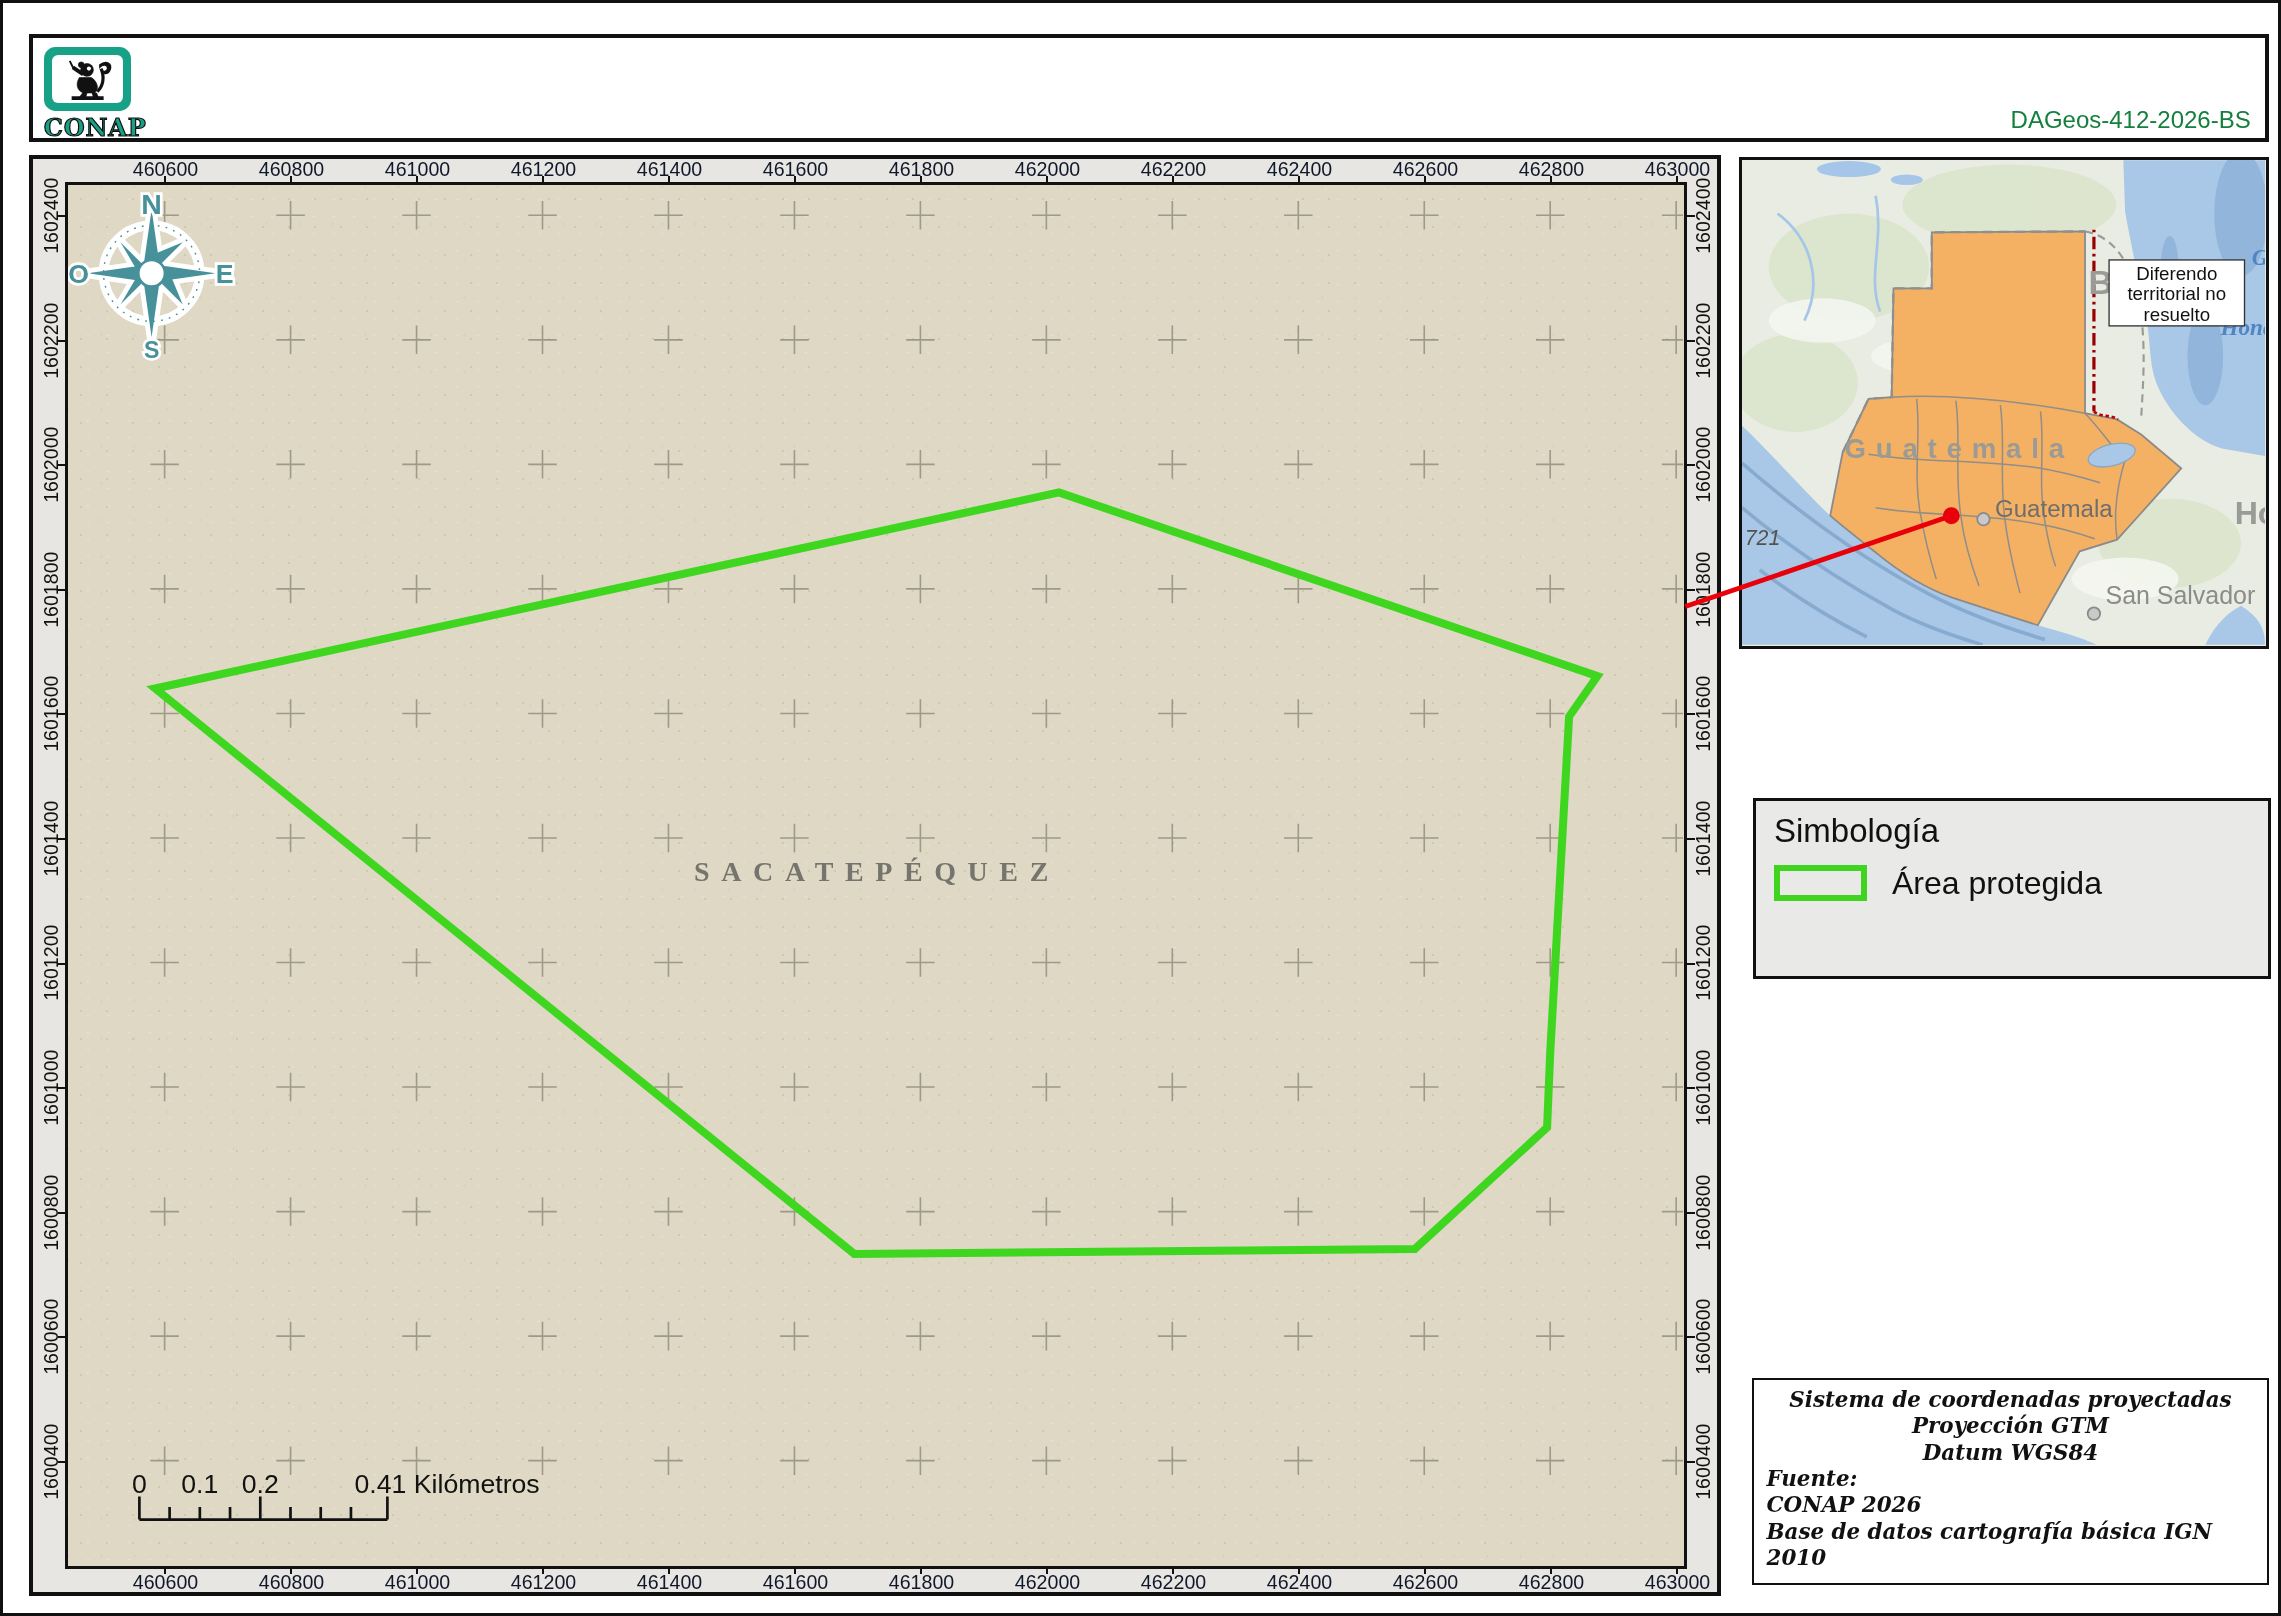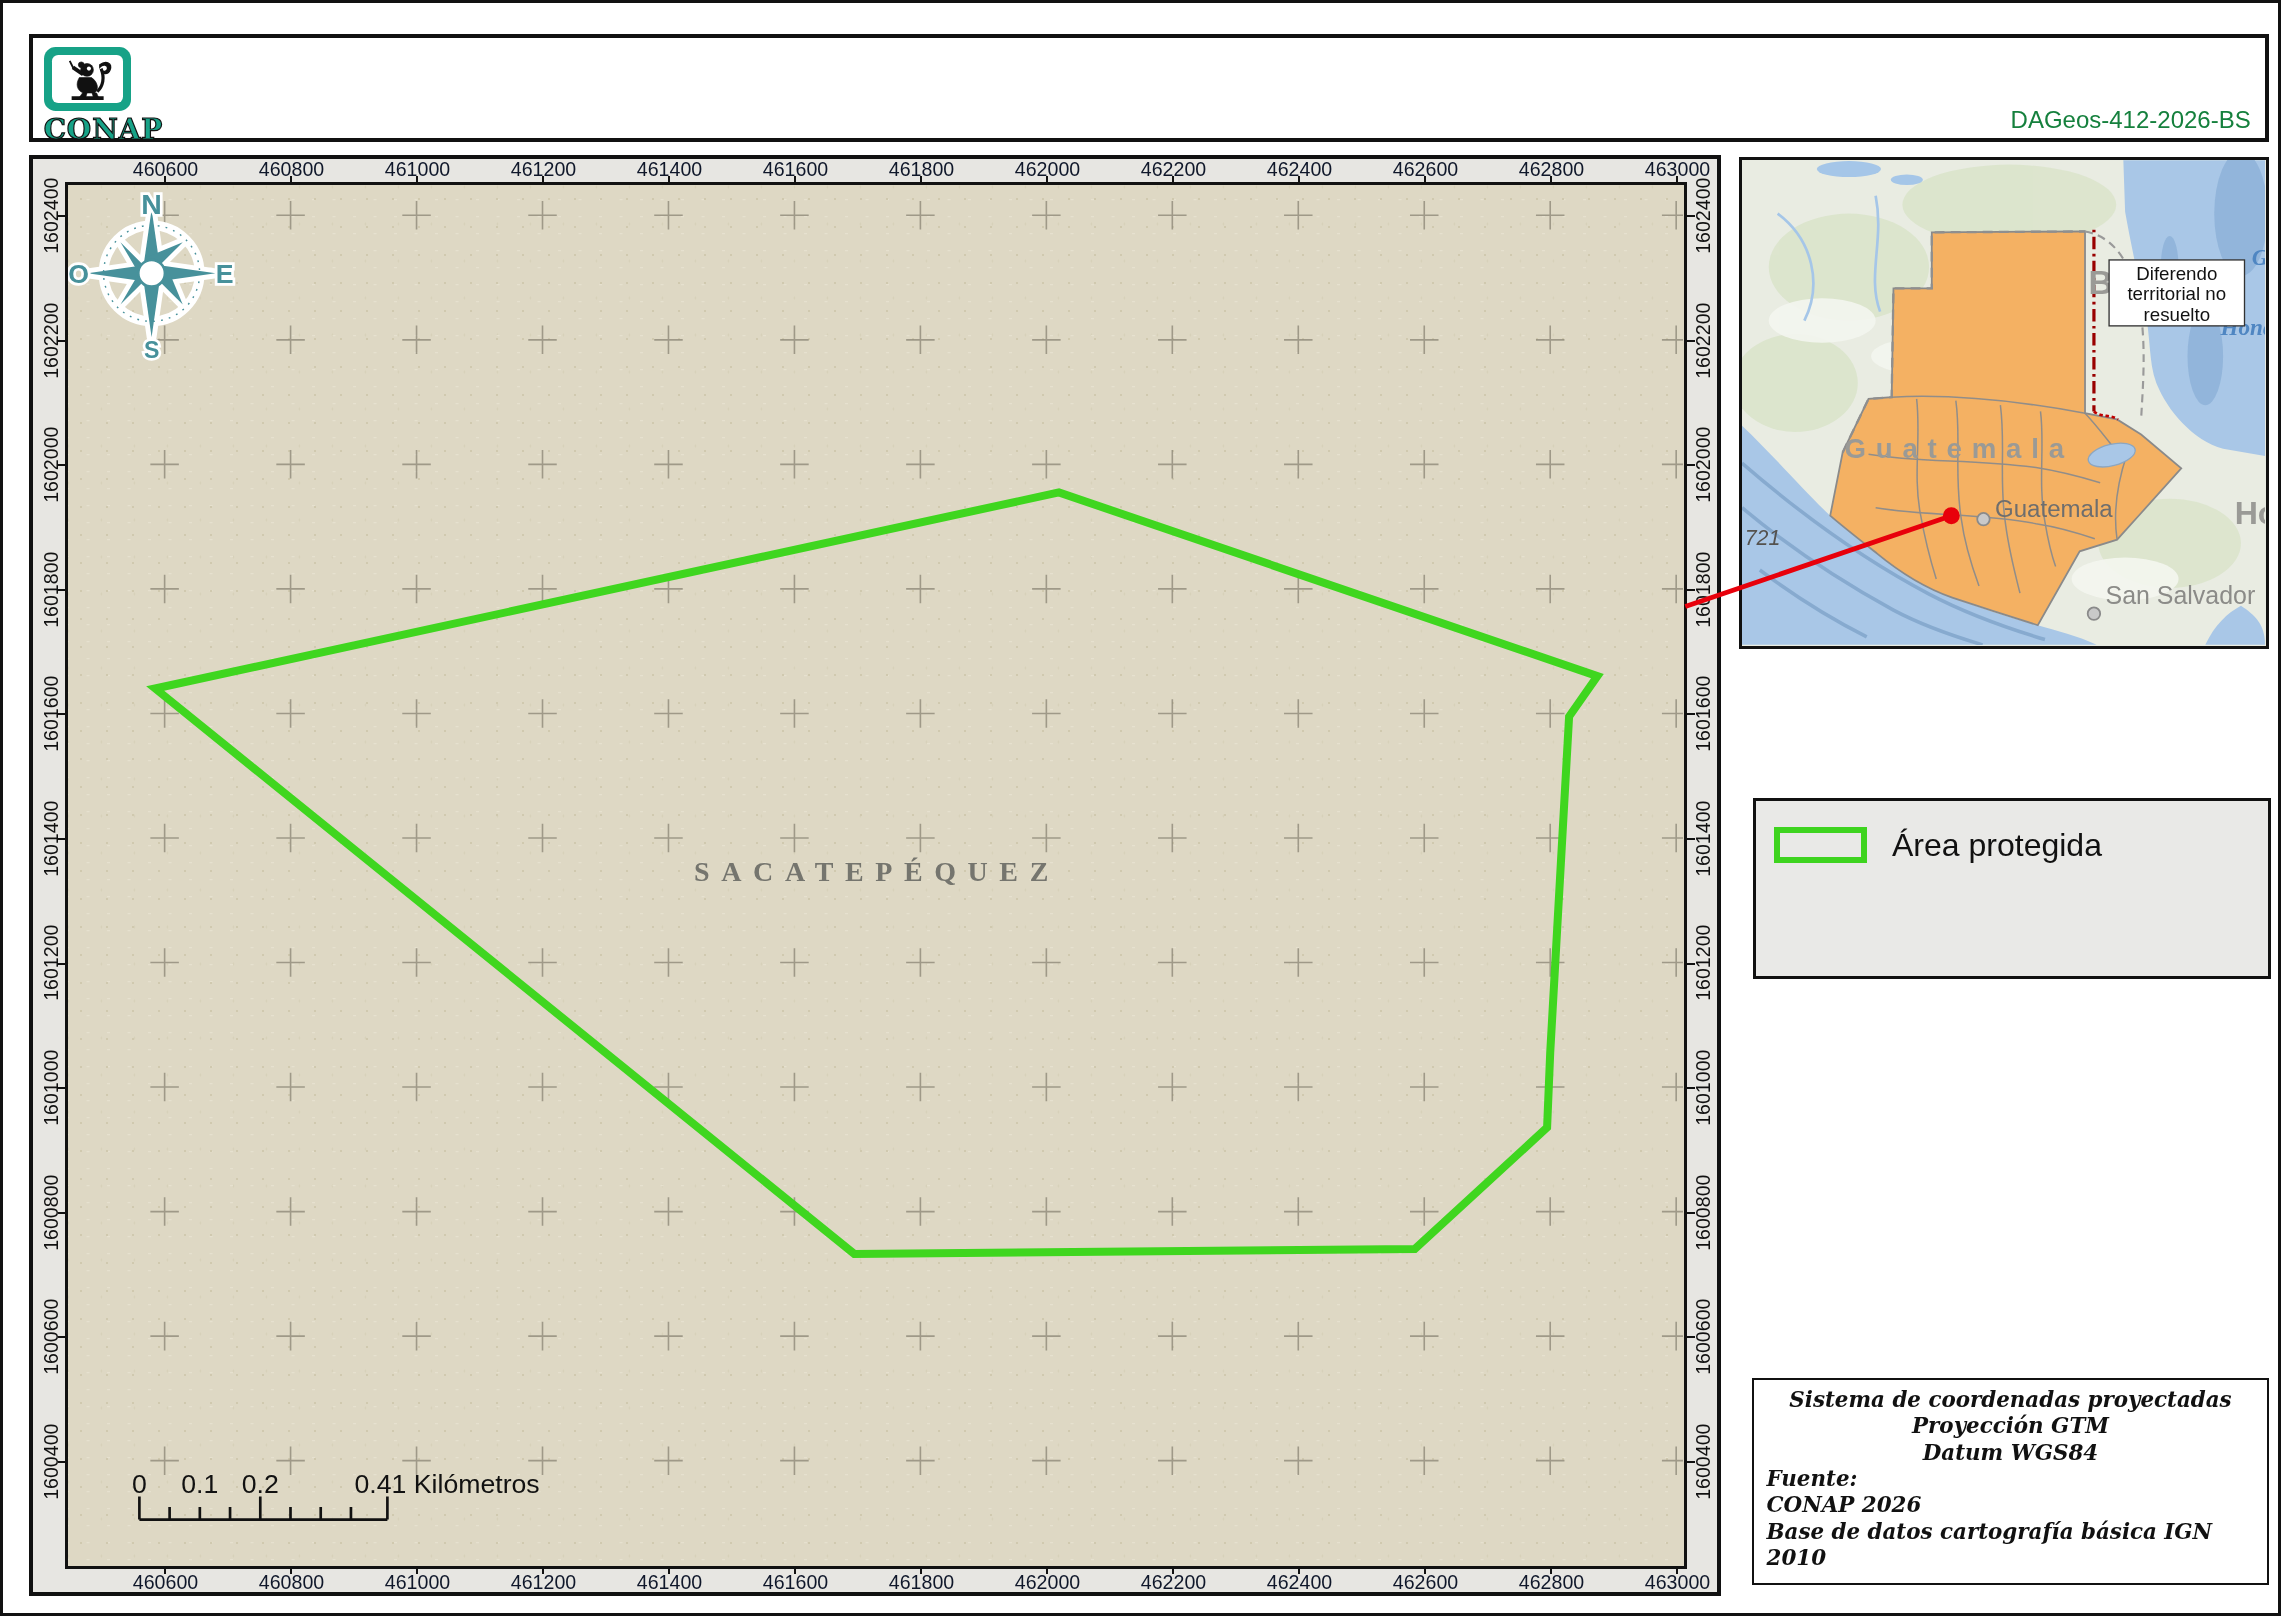--- a/index.html
+++ b/index.html
@@ -13,21 +13,21 @@
     position:absolute; left:26px; top:31px; width:2240px; height:108px;
     border:4.5px solid #111; box-sizing:border-box; background:#fff;
   }
   .logo{position:absolute; left:10.7px; top:9px; width:89px;}
   .logo-badge{width:87px; height:64px; background:#17a287; border-radius:11.6px;
     display:flex; align-items:center; justify-content:center;}
   .logo-inner{width:71px; height:48px; background:#fff; border-radius:6.2px; overflow:hidden;
     display:flex; align-items:center; justify-content:center;}
   .logo-word{
     text-align:center; font-family:"DejaVu Serif", serif; font-weight:bold;
-    font-size:28px; letter-spacing:0.9px; color:#17a287; margin-top:1.8px;
+    font-size:24px; letter-spacing:0.9px; color:#17a287; margin-top:1.8px;
     -webkit-text-stroke:1.2px #111;
   }
   .map-title{
     position:absolute; left:0; top:10.7px; width:100%; text-align:center;
     font-size:48px; font-weight:bold; color:#3aaa35; letter-spacing:0.9px;
   }
   .doc-code{
     position:absolute; right:14.3px; bottom:3.6px; font-size:24px; color:#15803d;
   }
   
@@ -356,20 +356,21 @@
       </g>
     </svg>
   </div>
 
   <svg class="red-overlay" viewBox="0 0 330 145">
     <line x1="307" y1="20" x2="8" y2="122" stroke="#e8000b" stroke-width="5.5"></line>
     <circle cx="307" cy="20" r="9.5" fill="#e8000b"></circle>
   </svg>
 
   <div class="legend">
+    <div class="legend-title">Simbología</div>
     <div class="legend-row">
       <div class="legend-swatch swatch-area"></div>
       <div class="legend-label">Área protegida</div>
     </div>
   </div>
 
   <div class="credits">
     <div class="c-center">Sistema de coordenadas proyectadas</div>
     <div class="c-center">Proyección GTM</div>
     <div class="c-center">Datum WGS84</div>

